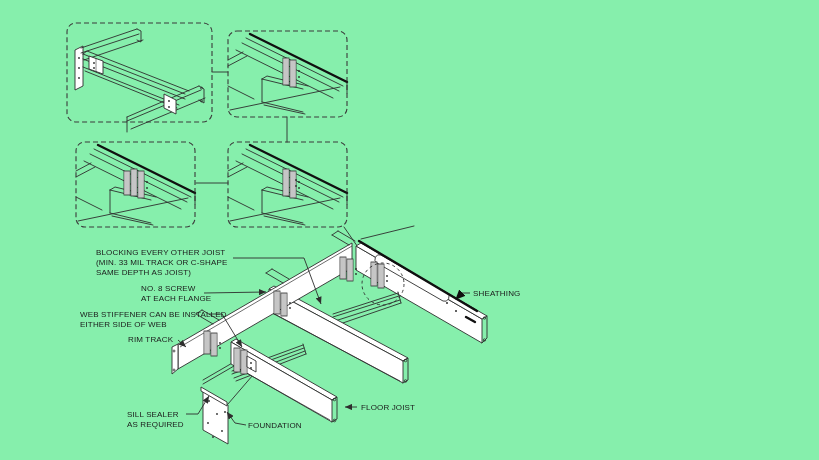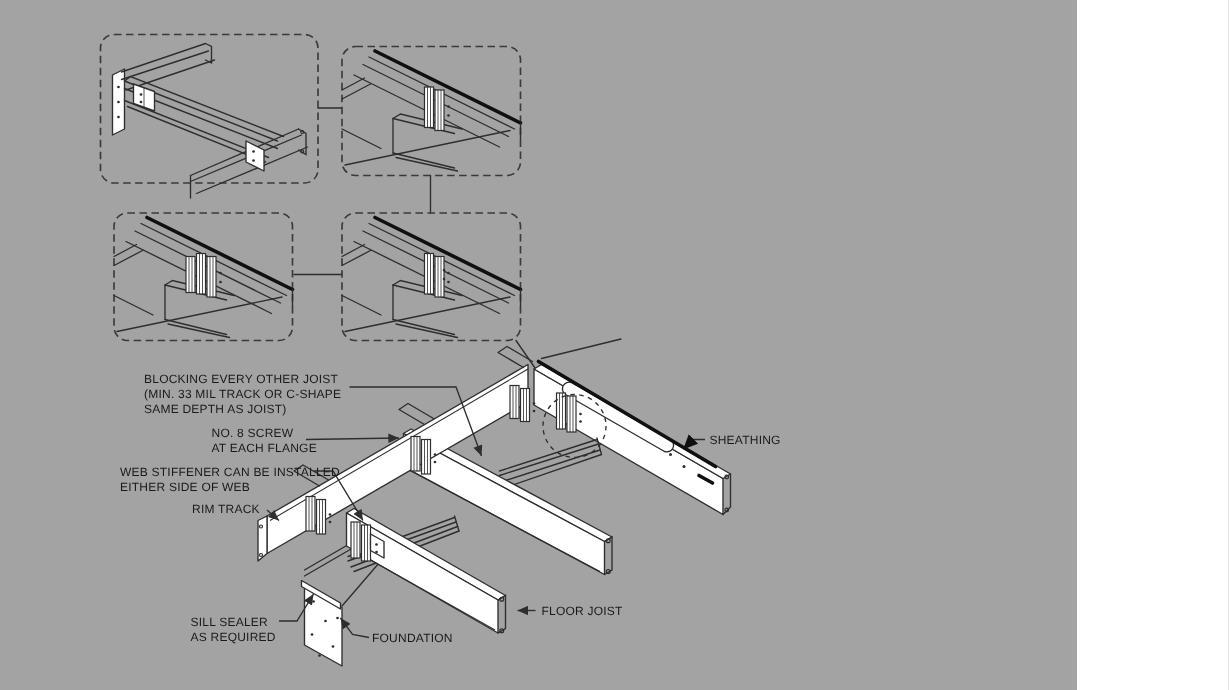--- a/index.html
+++ b/index.html
@@ -1,16 +1,16 @@
 <!DOCTYPE html>
 <html><head>
 <meta charset="utf-8">
 <style>
   html,body{margin:0;padding:0;background:#ffffff;}
-  .stage{position:relative;width:718px;height:460px;background:#a3a3a3;overflow:hidden;
+  .stage{position:relative;width:819px;height:460px;background:#86efac;overflow:hidden;
          font-family:"Liberation Sans",sans-serif;}
   svg{position:absolute;left:0;top:0;}
   .ln{stroke:#2e2e2e;stroke-width:.9;fill:none;stroke-linecap:round;}
   .lnthin{stroke:#2e2e2e;stroke-width:.7;fill:none;}
   .heavy{stroke:#101010;stroke-width:2.4;fill:none;stroke-linecap:round;}
   .wfill{fill:#ffffff;stroke:#2e2e2e;stroke-width:.9;stroke-linejoin:round;}
   .dashbox{fill:none;stroke:#3a3a3a;stroke-width:1.1;stroke-dasharray:5 3;}
   .dashcirc{fill:none;stroke:#2e2e2e;stroke-width:.9;stroke-dasharray:3 3;}
   .leader{stroke:#2e2e2e;stroke-width:.9;fill:none;}
   .dot{fill:#2e2e2e;stroke:none;}

